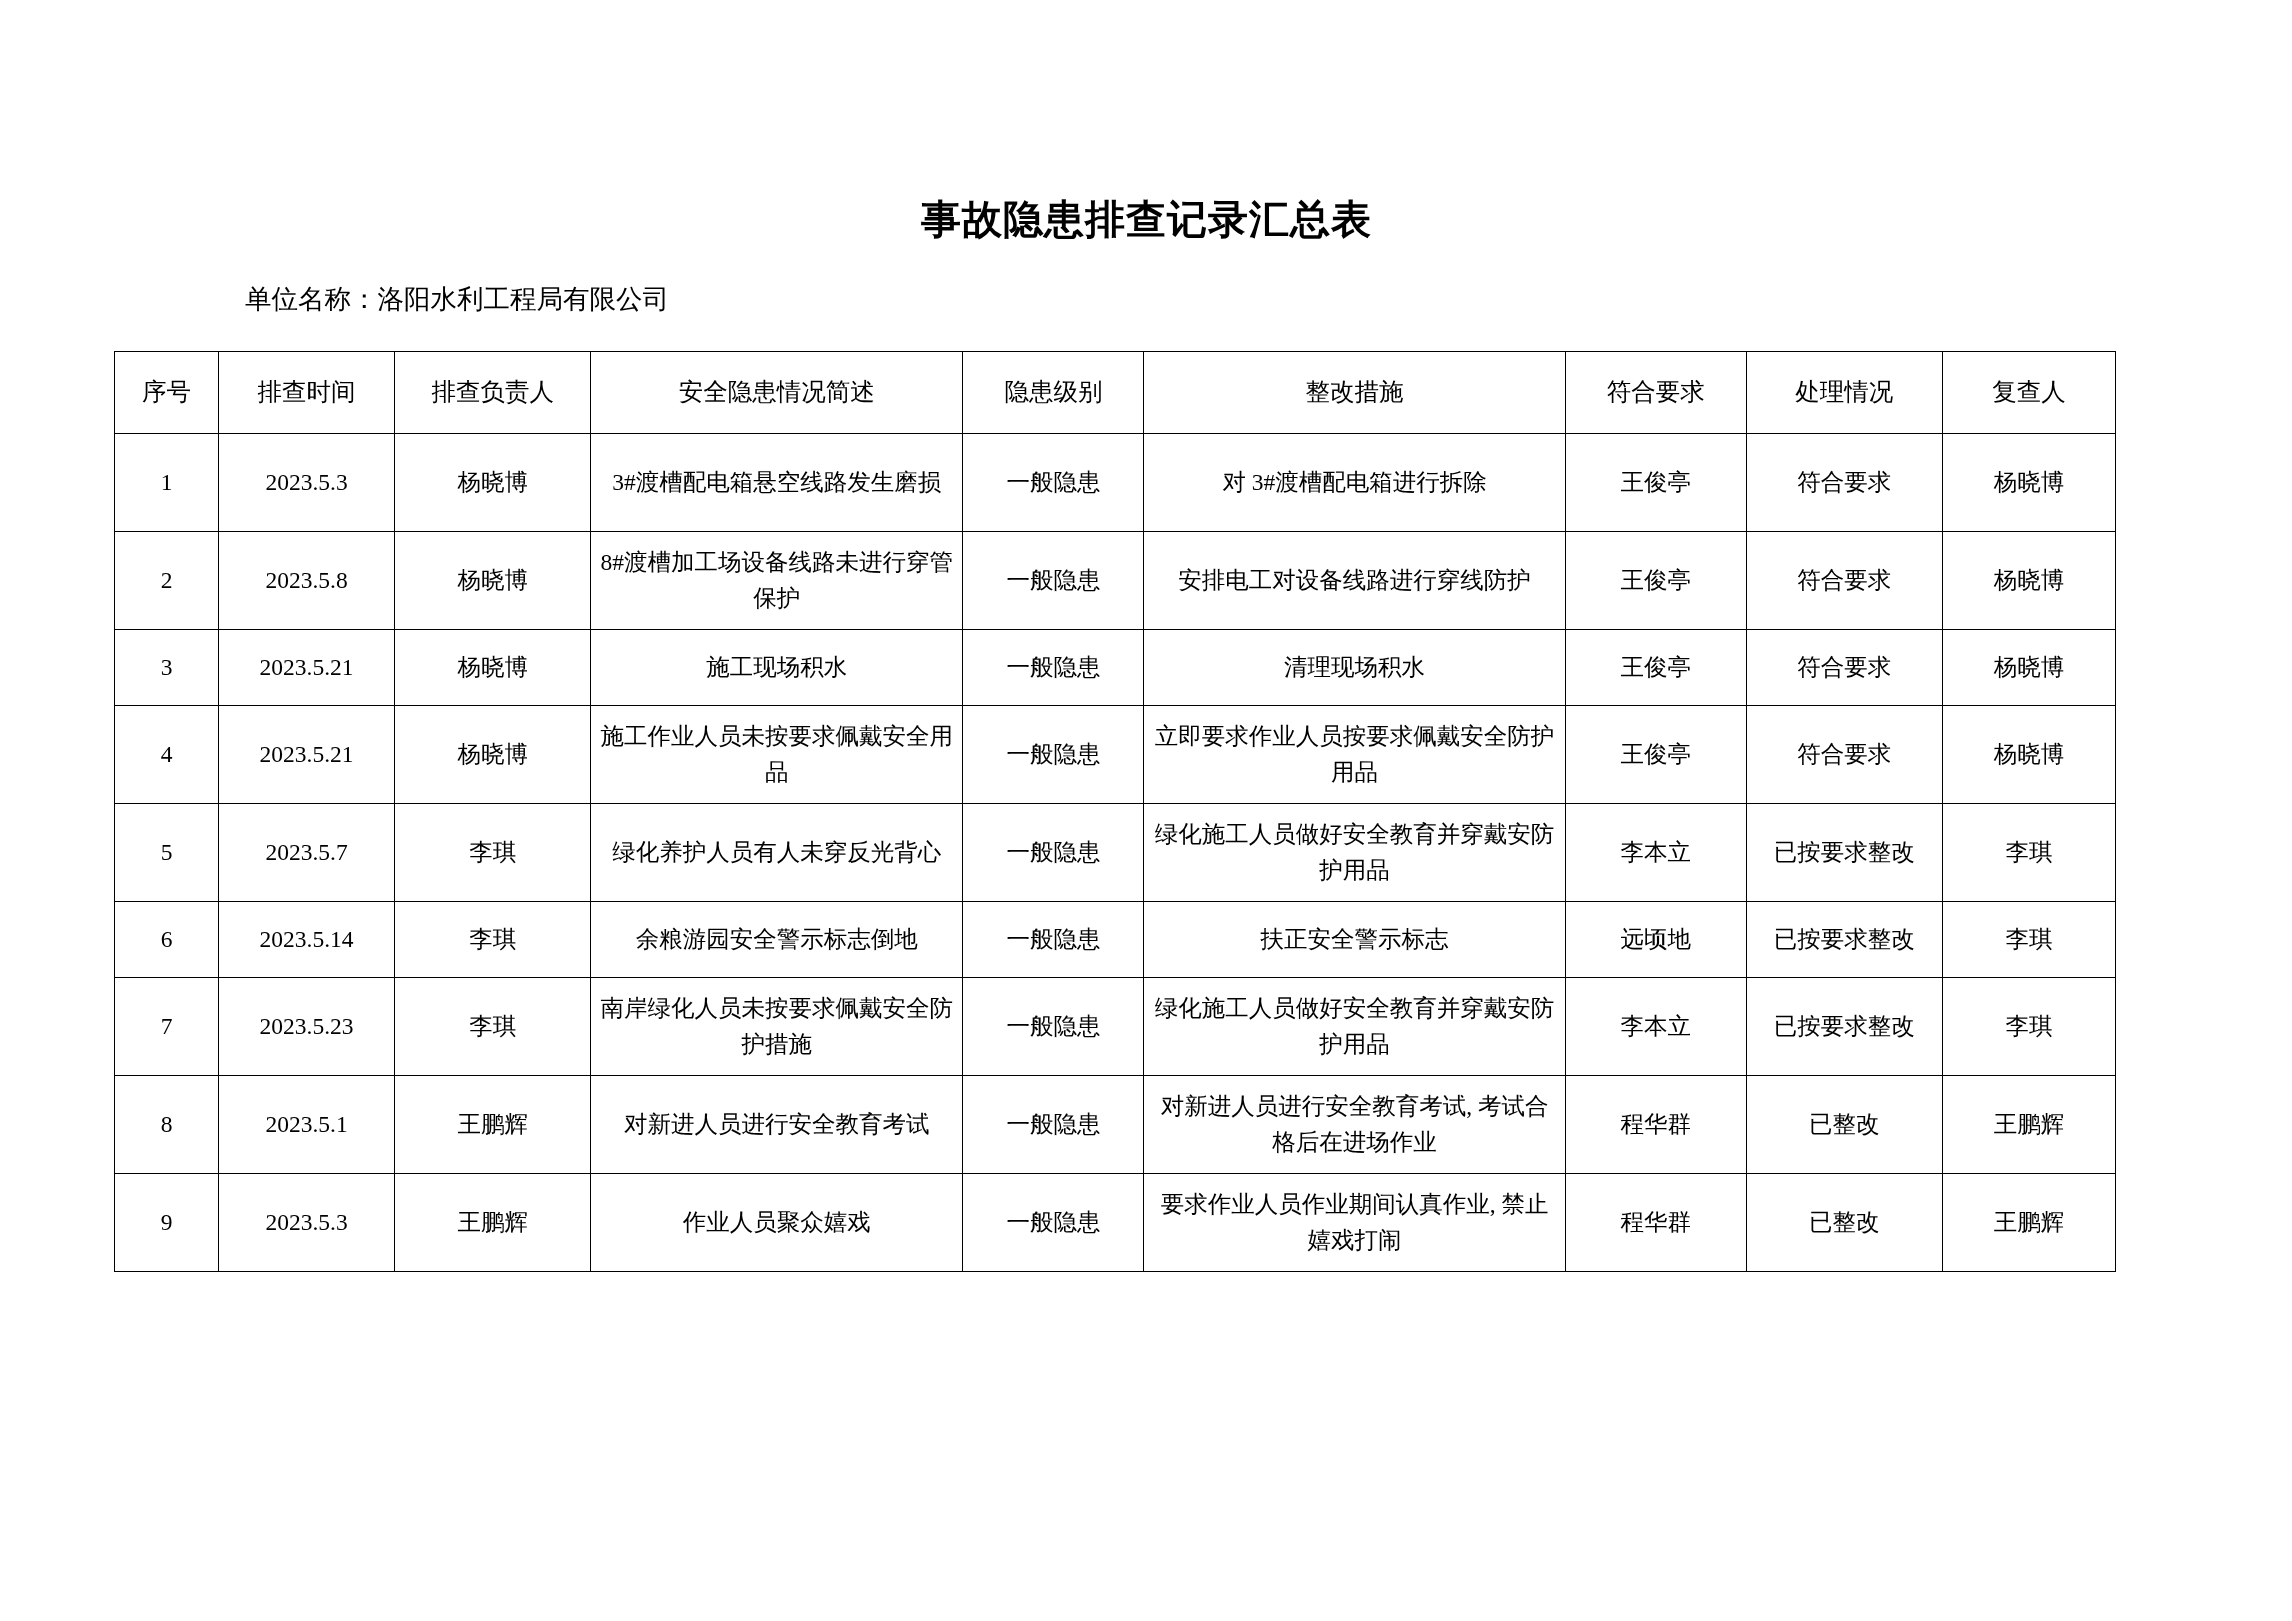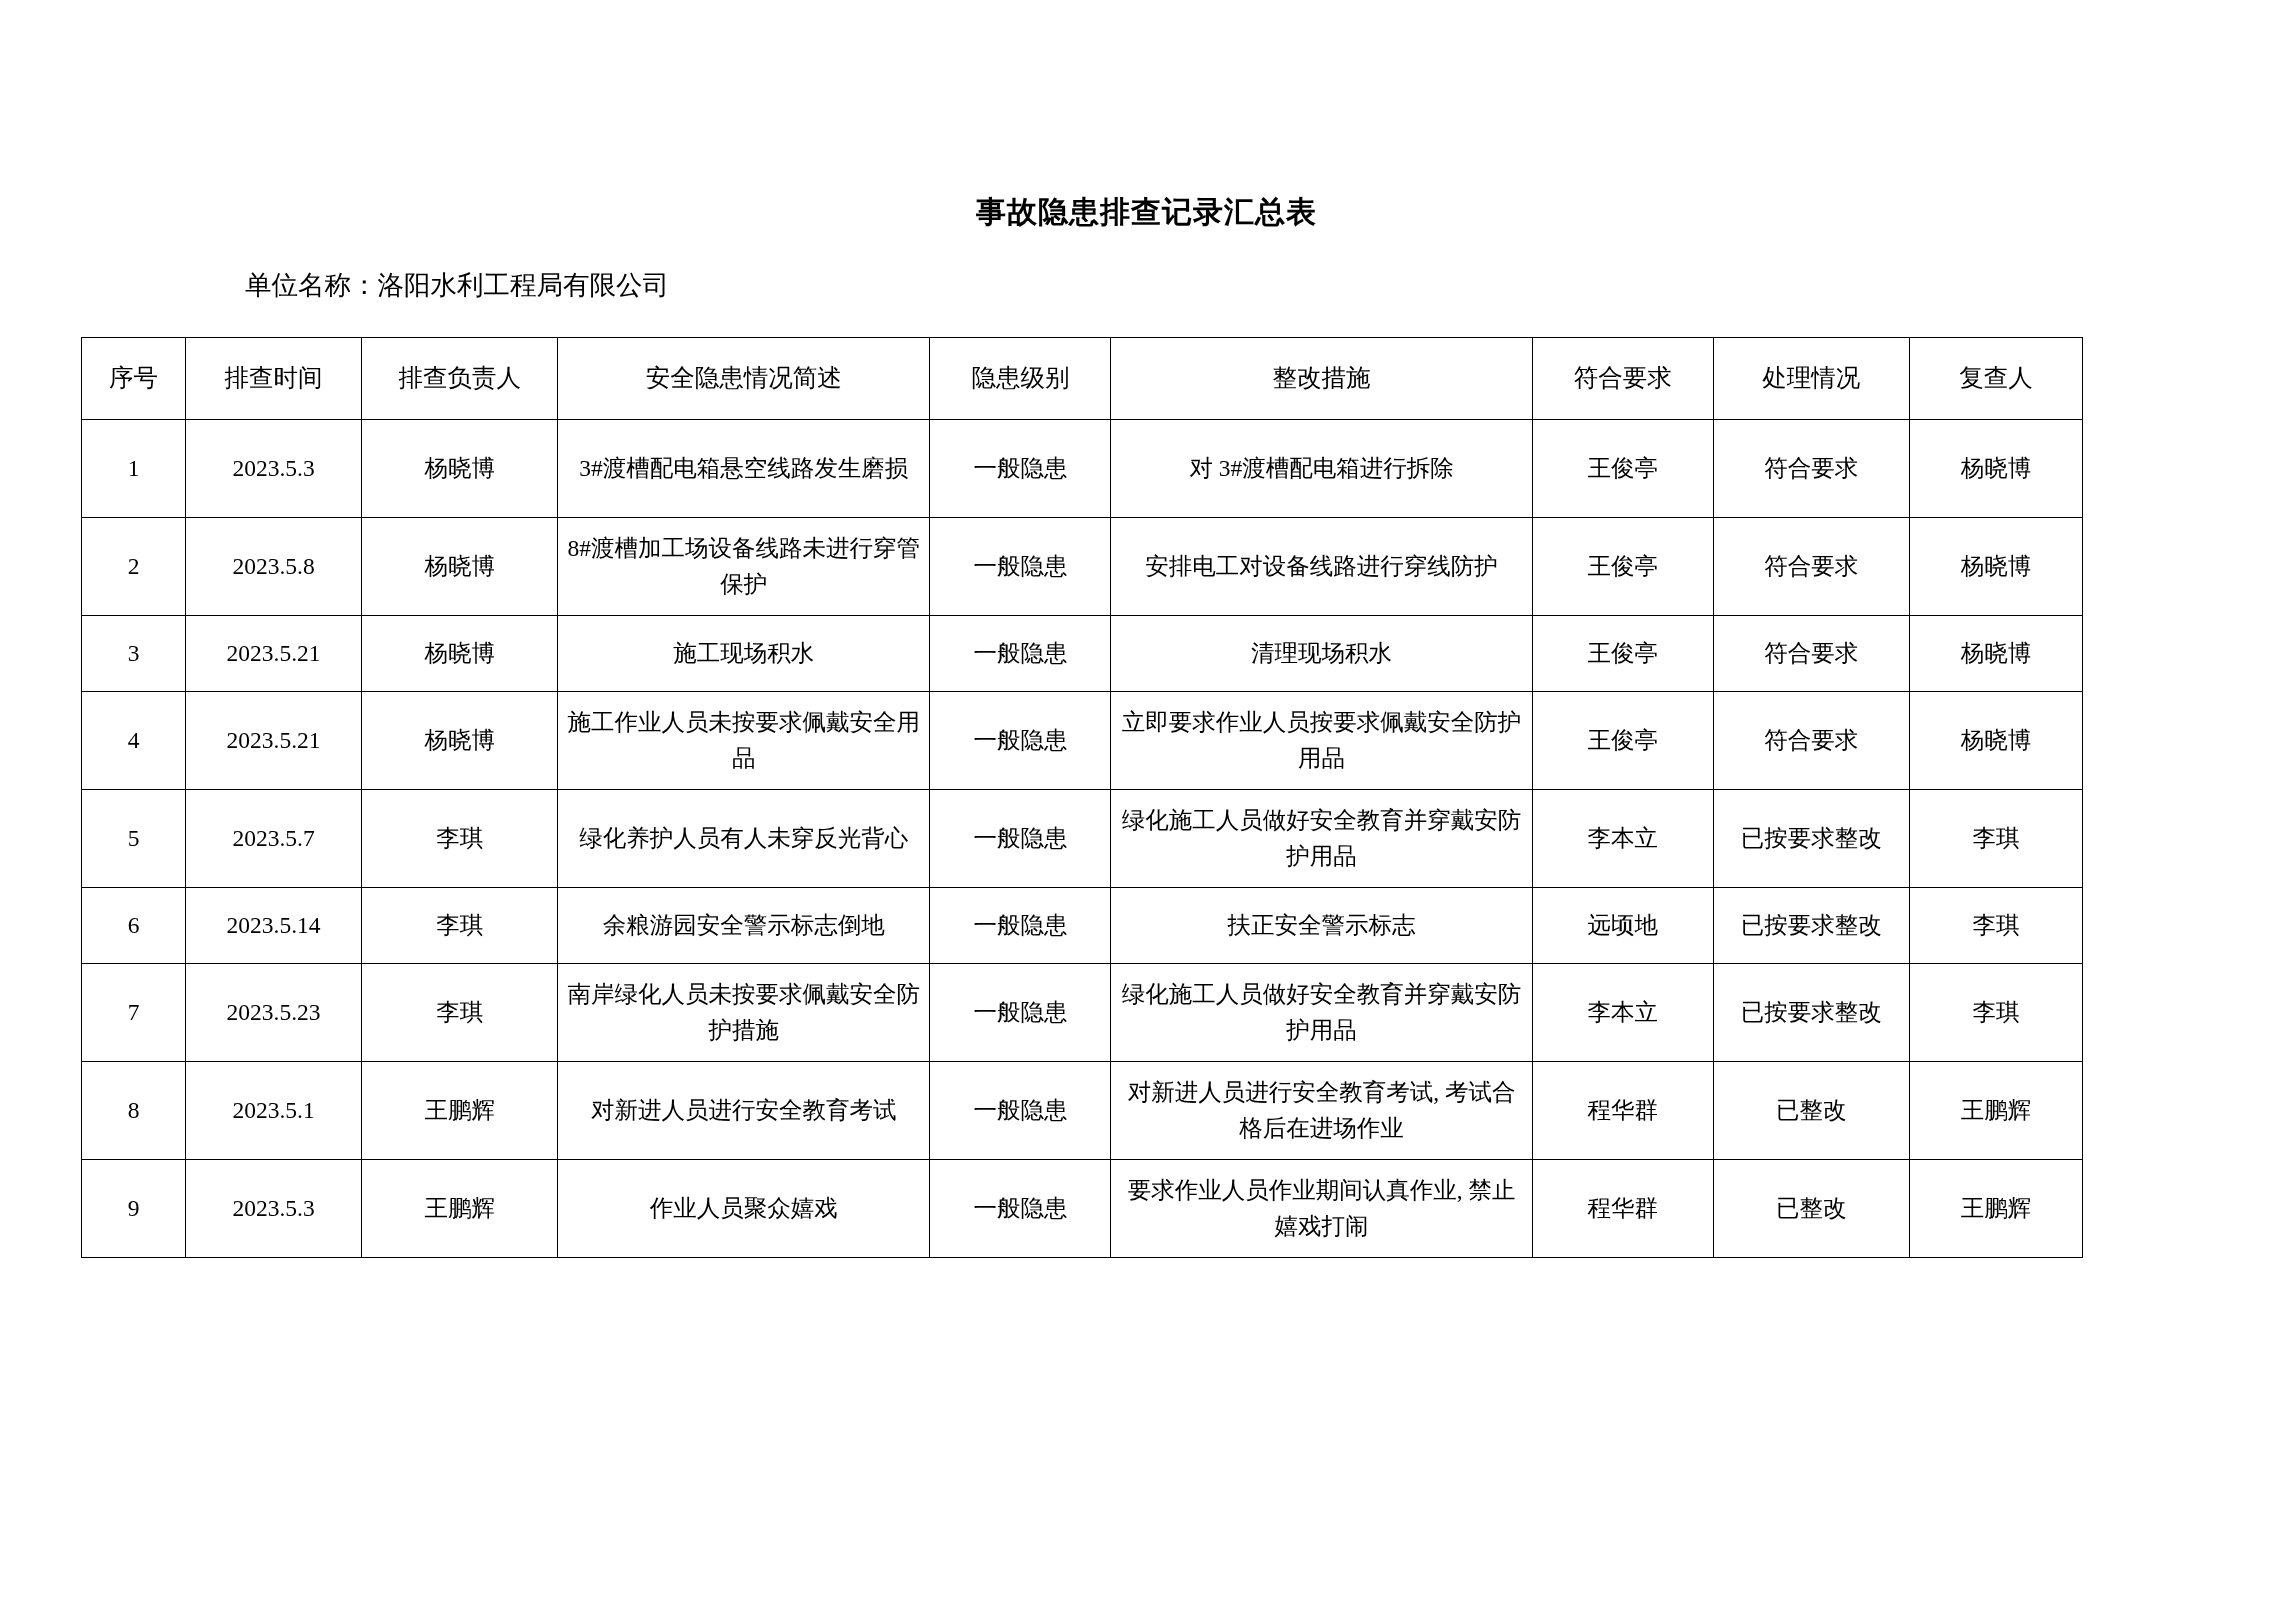--- a/index.html
+++ b/index.html
@@ -17,40 +17,40 @@
     position: relative;
     width: 2293px;
     height: 1621px;
     box-sizing: border-box;
     padding: 0;
   }
   .doc-title {
     text-align: center;
     font-family: "Liberation Sans", "DejaVu Sans", sans-serif;
     font-weight: bold;
-    font-size: 30px;
+    font-size: 40px;
     letter-spacing: 1px;
     margin: 0;
     padding-top: 192px;
   }
   .unit-line {
     margin-top: 34px;
     margin-left: 245px;
     font-size: 26.5px;
     font-family: "Liberation Serif", "DejaVu Serif", serif;
   }
   .unit-label {
     letter-spacing: 0px;
   }
   .unit-value {
     letter-spacing: 0px;
   }
   .table-wrap {
     margin-top: 34px;
-    padding-left: 81px;
+    padding-left: 114px;
     padding-right: 145px;
   }
   table.record {
     border-collapse: collapse;
     table-layout: fixed;
     width: 2002px;
     font-size: 23.5px;
   }
   table.record td, table.record th {
     border: 1.6px solid #000000;

